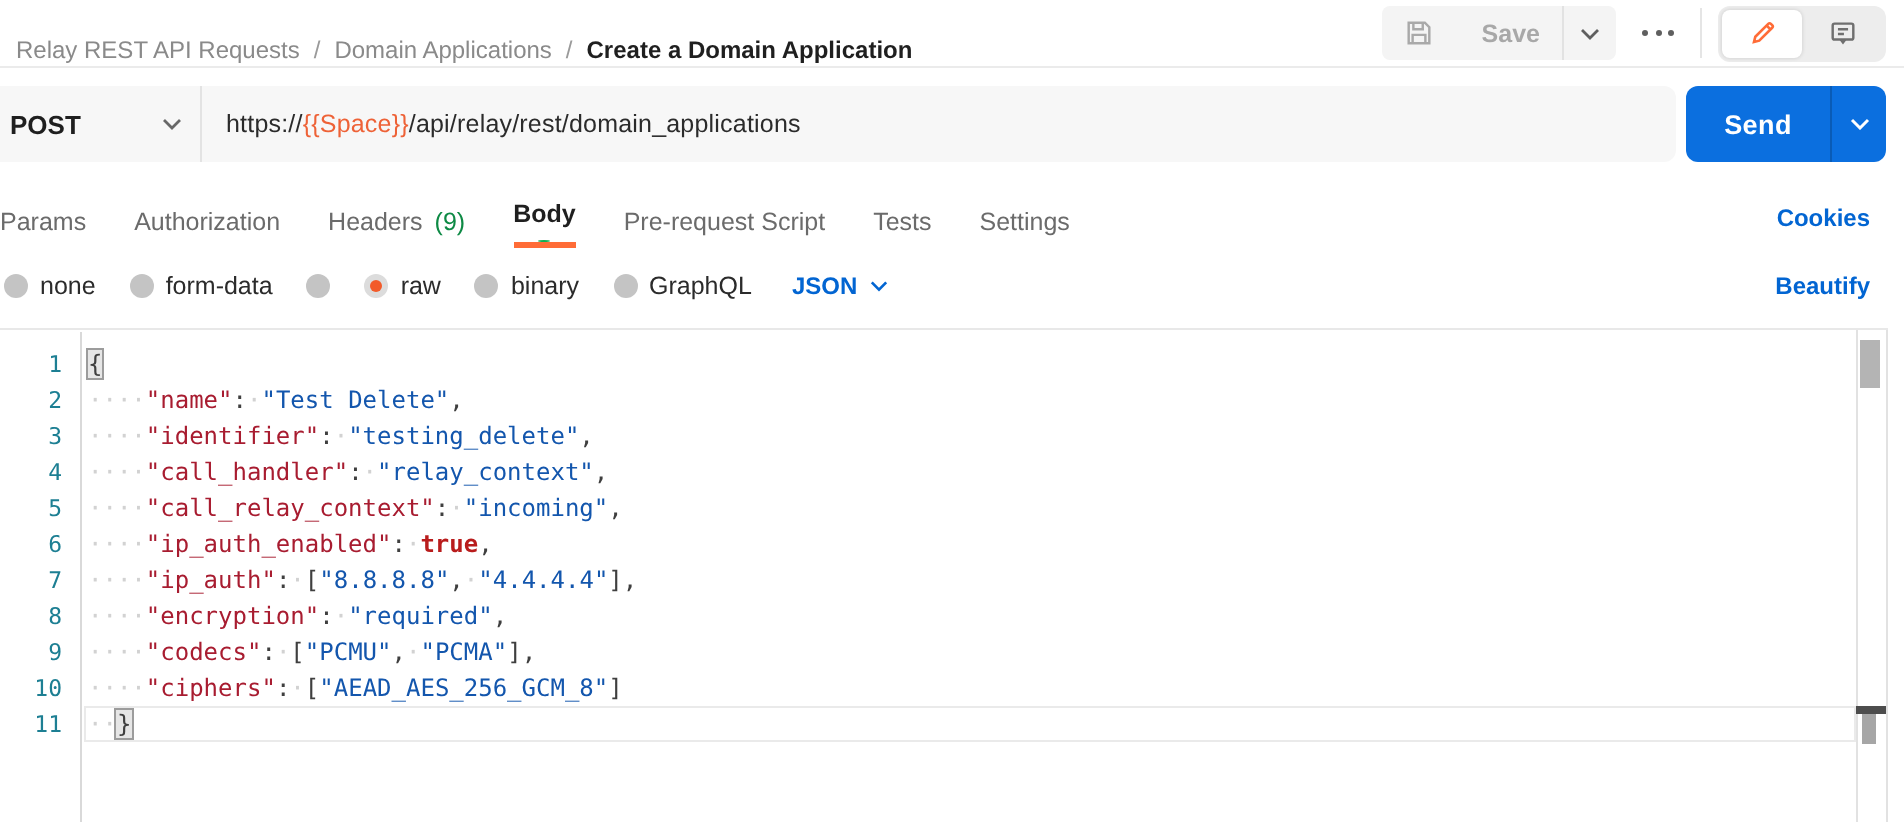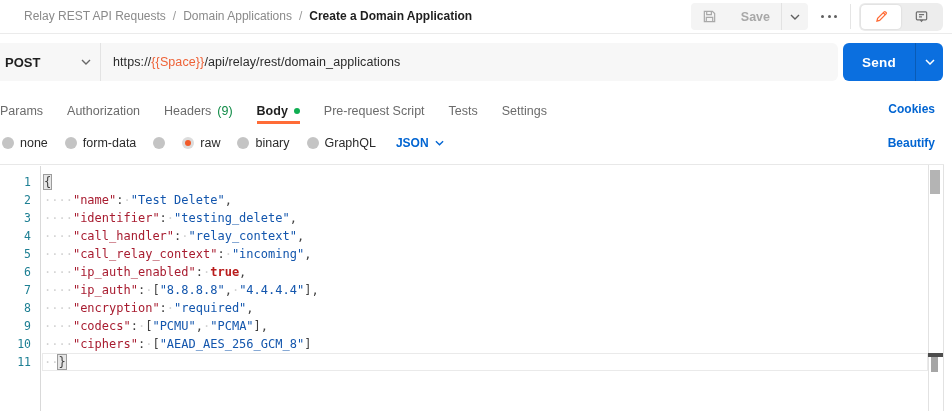--- a/index.html
+++ b/index.html
@@ -1,22 +1,22 @@
 <!DOCTYPE html>
 <html><head>
 <meta charset="utf-8">
 <style>
   html,body{margin:0;padding:0;background:#fff;overflow:hidden;}
   .page{position:relative;width:952px;height:411px;background:#fff;
         font-family:"Liberation Sans",sans-serif;-webkit-font-smoothing:antialiased;}
 
   
   .header{position:absolute;top:0;left:0;right:0;height:33px;border-bottom:1px solid #ebebeb;background:#fff;}
-  .breadcrumb{position:absolute;left:8px;top:0;height:32px;display:flex;align-items:center;gap:7px;
-              font-size:12px;color:#8a8a8a;white-space:nowrap;margin-left:16px;}
+  .breadcrumb{position:absolute;left:8px;top:0;height:32px;display:flex;align-items:flex-end;gap:7px;
+              font-size:12px;color:#8a8a8a;white-space:nowrap;}
   .crumb{cursor:pointer;}
   .crumb-current{color:#1f1f1f;font-weight:bold;}
   .bc-sep{color:#9a9a9a;}
   .header-right{position:absolute;right:9px;top:2px;height:29px;display:flex;align-items:center;}
   .save-group{display:flex;height:27px;background:#f4f4f4;border-radius:4px;overflow:hidden;align-items:stretch;}
   .save-main{display:flex;align-items:center;gap:24px;padding:0 11px;color:#a8a8a8;font-size:12.5px;font-weight:bold;}
   .save-caret{width:26px;display:flex;align-items:center;justify-content:center;border-left:1px solid #e2e2e2;color:#5f5f5f;}
   .more-btn{margin:0 11px 0 11px;display:flex;gap:3.5px;align-items:center;height:20px;padding:0 2px;}
   .more-dot{width:3px;height:3px;border-radius:50%;background:#5f5f5f;}
   .toolbar-divider{width:1px;height:25px;background:#e5e5e5;margin-right:8px;}
@@ -35,21 +35,21 @@
   .send-btn{position:absolute;left:843px;top:43px;width:100px;height:38px;background:#0b6fdf;border-radius:6px;
             display:flex;color:#fff;cursor:pointer;}
   .send-main{flex:1;display:flex;align-items:center;justify-content:center;font-size:13.5px;font-weight:bold;letter-spacing:.2px;}
   .send-sep{width:1px;background:rgba(0,0,0,.18);}
   .send-caret{width:27px;display:flex;align-items:center;justify-content:center;}
 
   
   .tabs{position:absolute;left:0;top:95px;height:29px;display:flex;gap:24px;align-items:stretch;
         font-size:12.5px;color:#6b6b6b;white-space:nowrap;}
   .tab{display:flex;align-items:center;gap:6px;cursor:pointer;padding-top:2px;}
-  .tab.active{color:#1f1f1f;font-weight:bold;border-bottom:3px solid #ff6c37;padding-top:5px;}
+  .tab.active{color:#1f1f1f;font-weight:bold;border-bottom:3px solid #ff6c37;padding-top:5px;flex-direction:column;}
   .headers-count{color:#0e8a45;}
   .body-dot{width:6px;height:6px;border-radius:50%;background:#0fae52;}
   .cookies{position:absolute;right:17px;top:95px;height:27px;display:flex;align-items:center;
            color:#0265d2;font-weight:bold;font-size:12px;cursor:pointer;}
 
   
   .mode-row{position:absolute;left:2px;top:132px;height:21px;display:flex;align-items:center;gap:17px;
             font-size:12.5px;color:#2b2b2b;white-space:nowrap;}
   .mode{display:flex;align-items:center;gap:6px;cursor:pointer;}
   .rb{width:12px;height:12px;border-radius:50%;background:#c4c4c4;display:flex;align-items:center;justify-content:center;}

